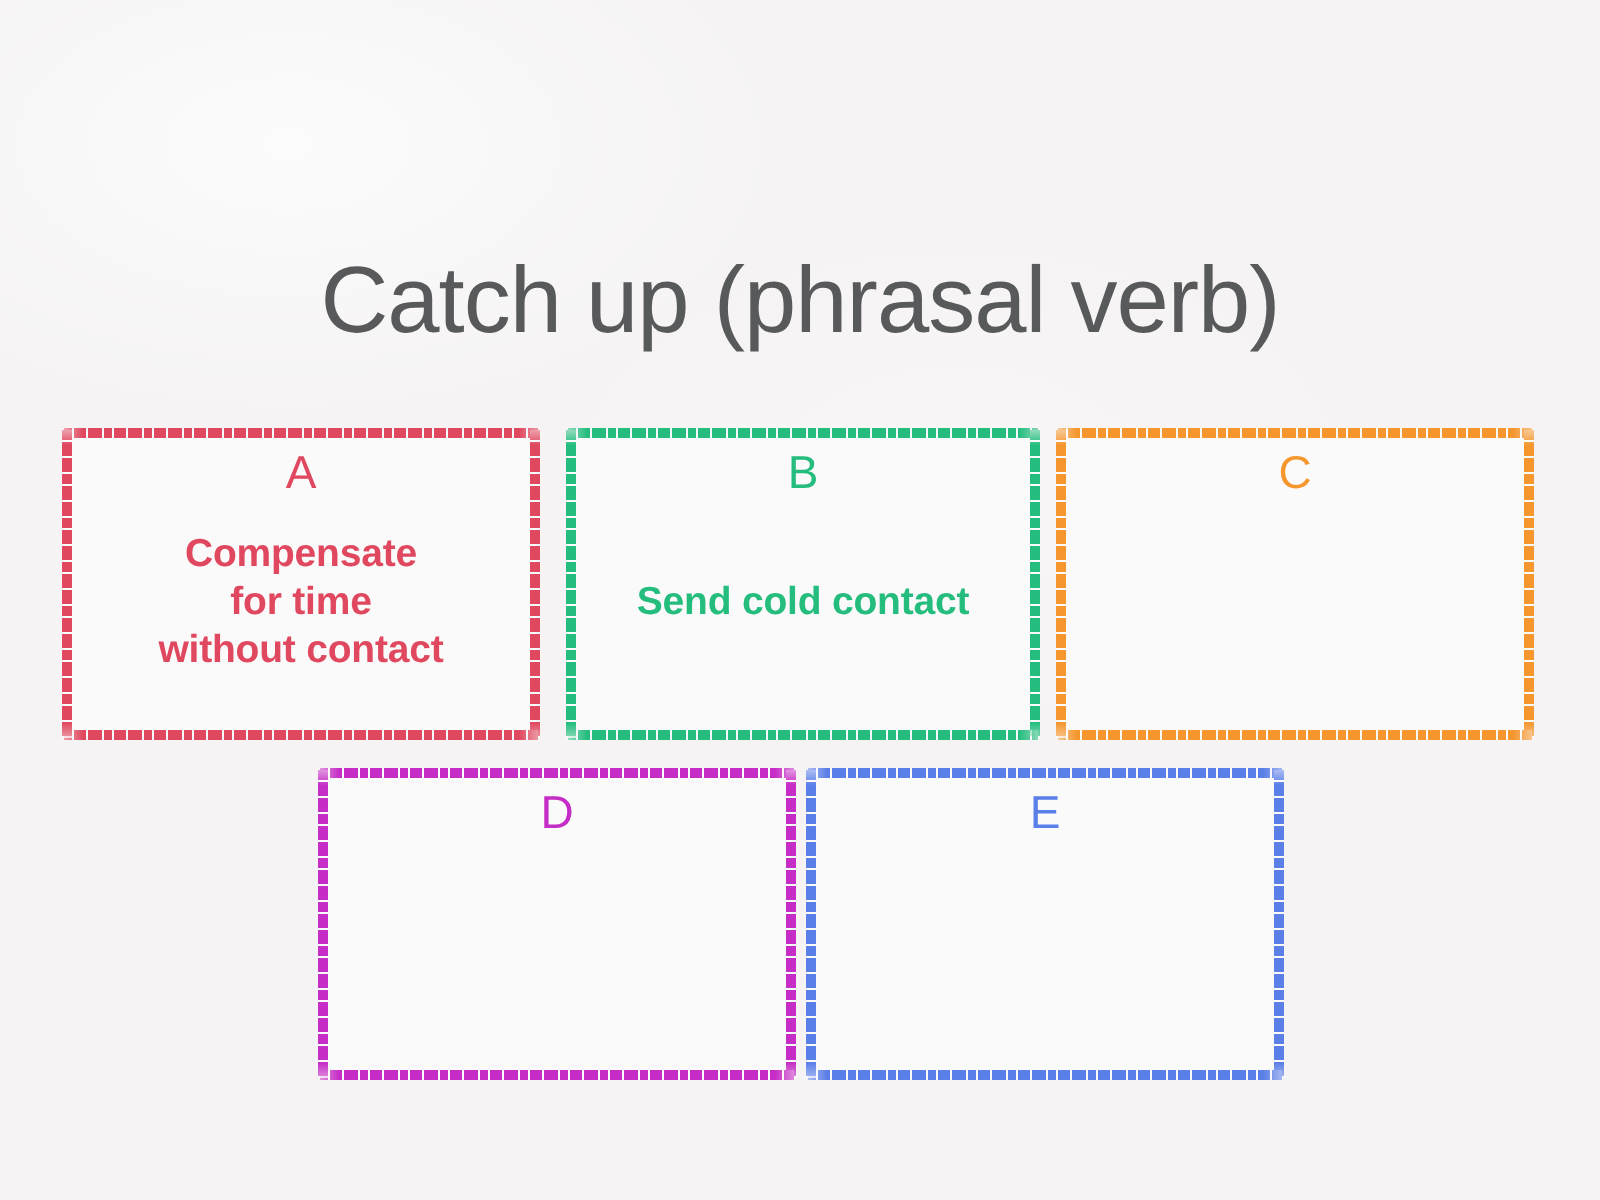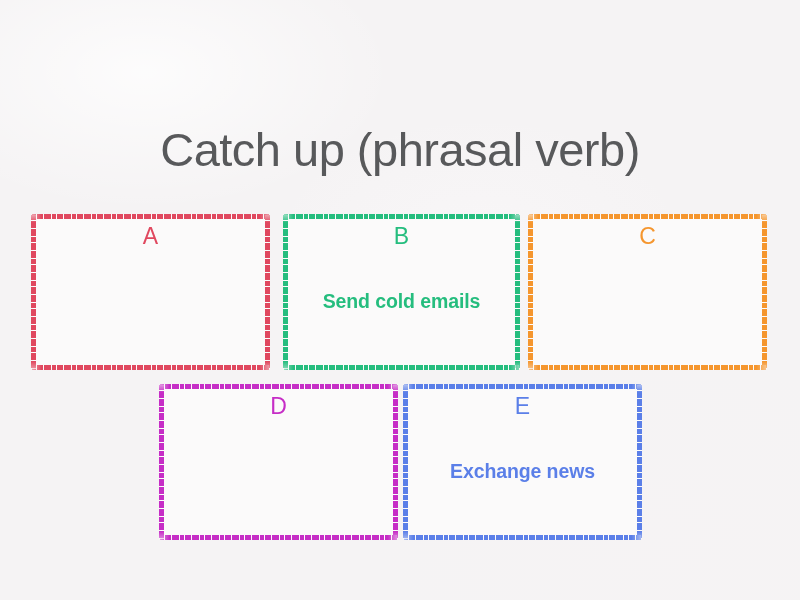--- a/index.html
+++ b/index.html
@@ -161,29 +161,32 @@
 <div class="stage">
 
   <div class="title" style="color: rgb(88, 89, 91);">Catch up (phrasal verb)</div>
 
   <div class="card" id="card-a" style="color: rgb(224, 72, 95); background: rgb(251, 250, 250);">
     <span class="edge top"></span>
     <span class="edge right"></span>
     <span class="edge bottom"></span>
     <span class="edge left"></span>
     <div class="card-letter">A</div>
+    <div class="card-text">Compensate
+for time
+without contact</div>
   </div>
 
   <div class="card" id="card-b" style="color: rgb(37, 189, 126); background: rgb(251, 250, 250);">
     <span class="edge top"></span>
     <span class="edge right"></span>
     <span class="edge bottom"></span>
     <span class="edge left"></span>
     <div class="card-letter">B</div>
-    <div class="card-text">Send cold emails</div>
+    <div class="card-text">Send cold contact</div>
   </div>
 
   <div class="card" id="card-c" style="color: rgb(245, 150, 46); background: rgb(251, 250, 250);">
     <span class="edge top"></span>
     <span class="edge right"></span>
     <span class="edge bottom"></span>
     <span class="edge left"></span>
     <div class="card-letter">C</div>
   </div>
 
@@ -194,16 +197,15 @@
     <span class="edge left"></span>
     <div class="card-letter">D</div>
   </div>
 
   <div class="card" id="card-e" style="color: rgb(91, 127, 232); background: rgb(251, 250, 250);">
     <span class="edge top"></span>
     <span class="edge right"></span>
     <span class="edge bottom"></span>
     <span class="edge left"></span>
     <div class="card-letter">E</div>
-    <div class="card-text">Exchange news</div>
   </div>
 
 </div>
 
 </body></html>

